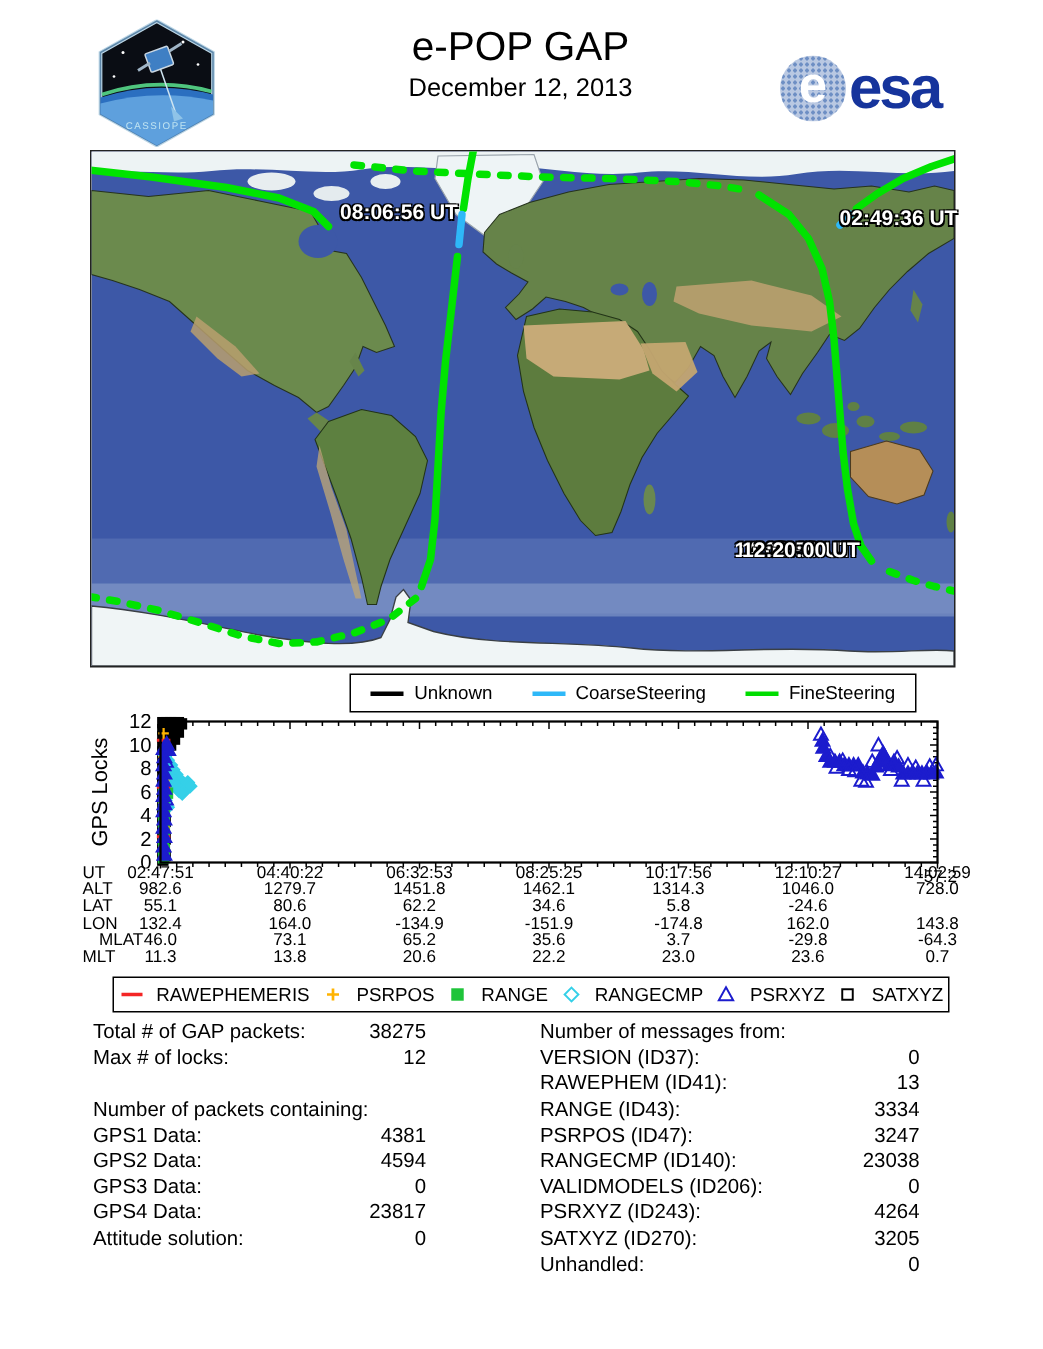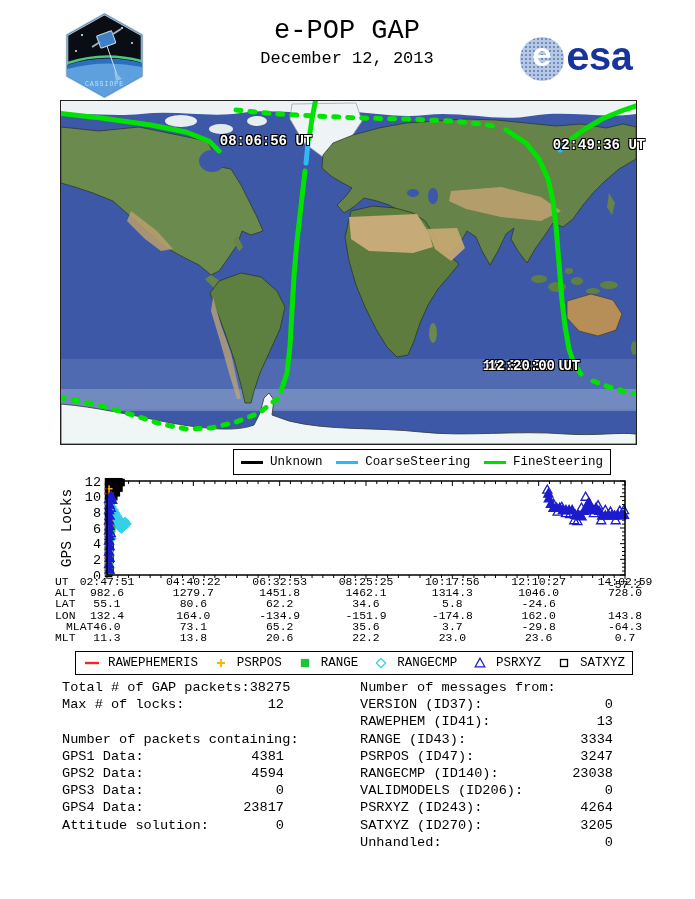--- a/index.html
+++ b/index.html
@@ -1,17 +1,17 @@
 <!DOCTYPE html>
 <html><head>
 <meta charset="utf-8">
 <style>
   html,body{margin:0;padding:0;background:#fff;}
   #page{position:relative;width:695px;height:899px;background:#fff;overflow:hidden;
-        font-family:Liberation Mono, monospace;color:#000;}
+        font-family:Liberation Sans, sans-serif;color:#000;}
   
   .title-block{position:absolute;left:170px;top:16px;width:354px;text-align:center;}
   .title{font-size:27px;line-height:31px;}
   .date{font-size:17px;line-height:23px;}
   .patch{position:absolute;left:62px;top:13px;width:85px;height:85px;}
   .esa{position:absolute;left:520px;top:36px;width:120px;height:46px;display:flex;align-items:center;}
   .esa-globe{width:44px;height:44px;border-radius:50%;background:#b9c8e2;
      background-image:radial-gradient(#6e8fc4 1.1px, rgba(0,0,0,0) 1.2px);background-size:4px 4px;
      position:relative;flex:0 0 auto;}
   .esa-globe .e{position:absolute;left:0;top:-2px;width:44px;height:44px;text-align:center;

